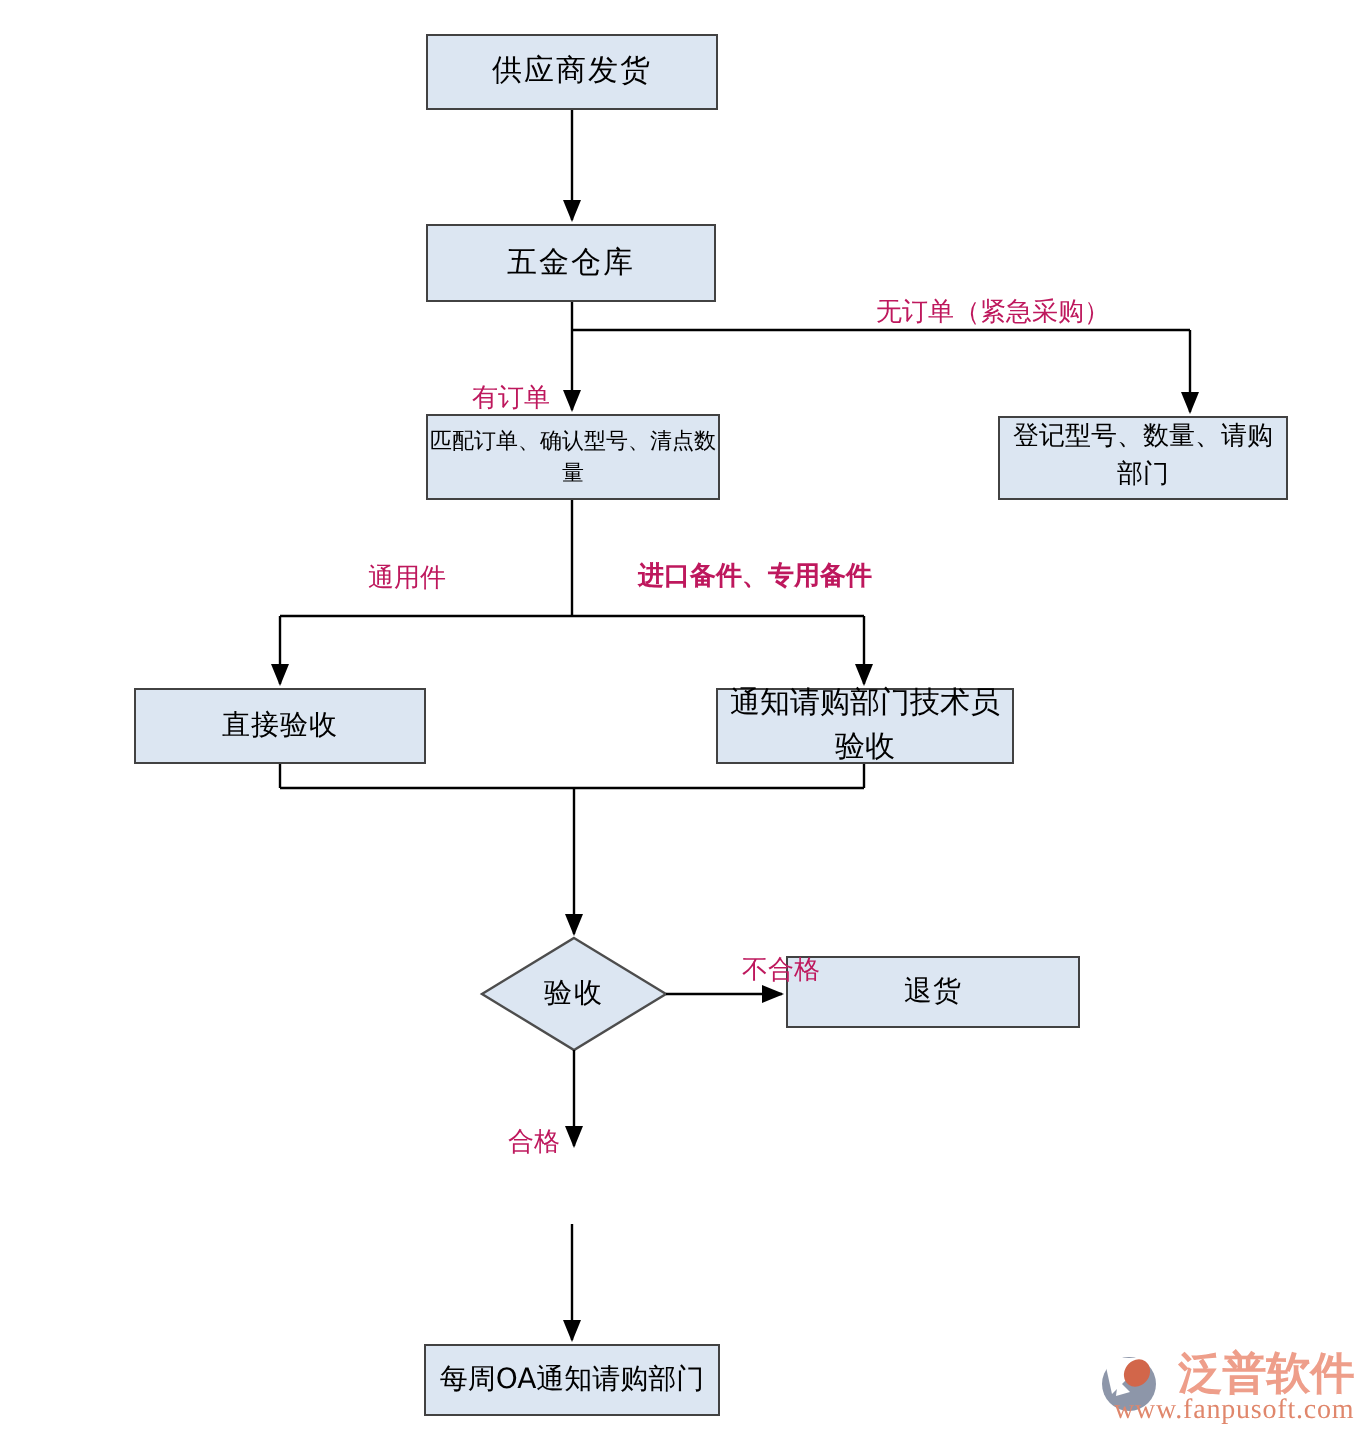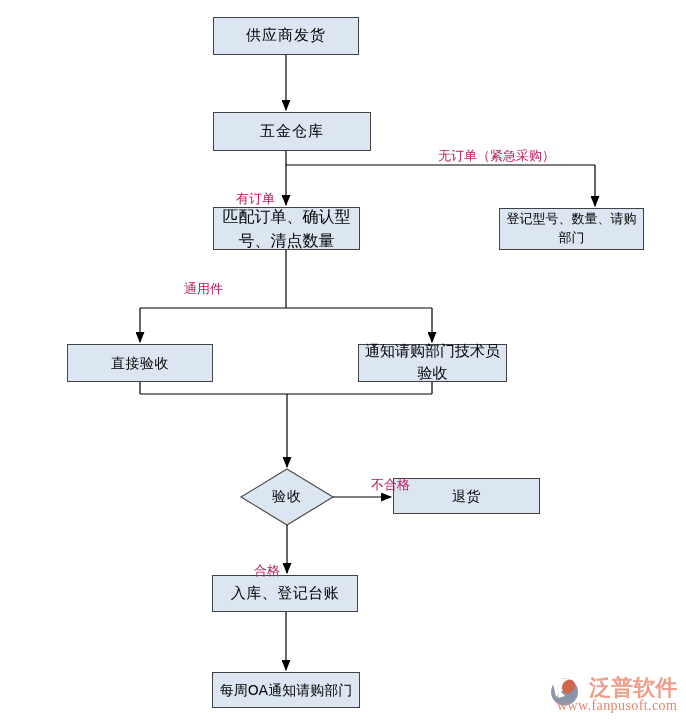--- a/index.html
+++ b/index.html
@@ -25,22 +25,22 @@
     color: #000000;
     display: flex;
     align-items: center;
     justify-content: center;
     text-align: center;
     font-size: 14px;
     line-height: 1.45;
     letter-spacing: 0.5px;
   }
   .n-supplier  { left: 213px; top: 17px;  width: 146px; height: 38px; font-size: 15px; letter-spacing: 1px; }
-  .n-warehouse { left: 213px; top: 112px; width: 158px; height: 39px; font-size: 15px; letter-spacing: 1px; }
-  .n-match     { left: 213px; top: 207px; width: 147px; height: 43px; font-size: 16px; padding: 0 1px; letter-spacing: 0; }
+  .n-warehouse { left: 213px; top: 112px; width: 145px; height: 39px; font-size: 15px; letter-spacing: 1px; }
+  .n-match     { left: 213px; top: 207px; width: 147px; height: 43px; font-size: 11px; padding: 0 1px; letter-spacing: 0; }
   .n-register  { left: 499px; top: 208px; width: 145px; height: 42px; font-size: 13px; padding: 0 2px; letter-spacing: 0; }
   .n-direct    { left: 67px;  top: 344px; width: 146px; height: 38px; }
   .n-notify    { left: 358px; top: 344px; width: 149px; height: 38px; font-size: 15px; letter-spacing: 0; }
   .n-return    { left: 393px; top: 478px; width: 147px; height: 36px; }
   .n-ledger    { left: 212px; top: 575px; width: 146px; height: 37px; font-size: 15px; letter-spacing: 0.5px; }
   .n-weekly    { left: 212px; top: 672px; width: 148px; height: 36px; letter-spacing: 0; }
   .n-diamond-label {
     position: absolute;
     left: 241px; top: 469px; width: 92px; height: 56px;
     display: flex; align-items: center; justify-content: center;
@@ -125,26 +125,26 @@
   </svg>
 
   <div class="node n-supplier">供应商发货</div>
   <div class="node n-warehouse">五金仓库</div>
   <div class="node n-match">匹配订单、确认型号、清点数量</div>
   <div class="node n-register">登记型号、数量、请购部门</div>
   <div class="node n-direct">直接验收</div>
   <div class="node n-notify">通知请购部门技术员验收</div>
   <div class="n-diamond-label">验收</div>
   <div class="node n-return">退货</div>
-  <div class="node n-ledger">入库、登记台账</div>
   <div class="node n-weekly">每周OA通知请购部门</div>
 
   <div class="edge-label l-noorder">无订单（紧急采购）</div>
   <div class="edge-label l-hasorder">有订单</div>
   <div class="edge-label l-general">通用件</div>
+  <div class="edge-label l-special">进口备件、专用备件</div>
   <div class="edge-label l-unqual">不合格</div>
   <div class="edge-label l-qual">合格</div>
 
   <div class="logo">
     <svg class="logo-icon" viewBox="0 0 30 30">
       <circle cx="14.5" cy="15" r="13.5" fill="#8d96a9"></circle>
       <path d="M2,2 L24,2 L6,20 Z" fill="#ffffff"></path>
       <ellipse cx="18.5" cy="9.5" rx="6.2" ry="7.2" fill="#d2664a" transform="rotate(35 18.5 9.5)"></ellipse>
       <path d="M9,13 L15,19 L8,21 Z" fill="#ffffff"></path>
     </svg>

